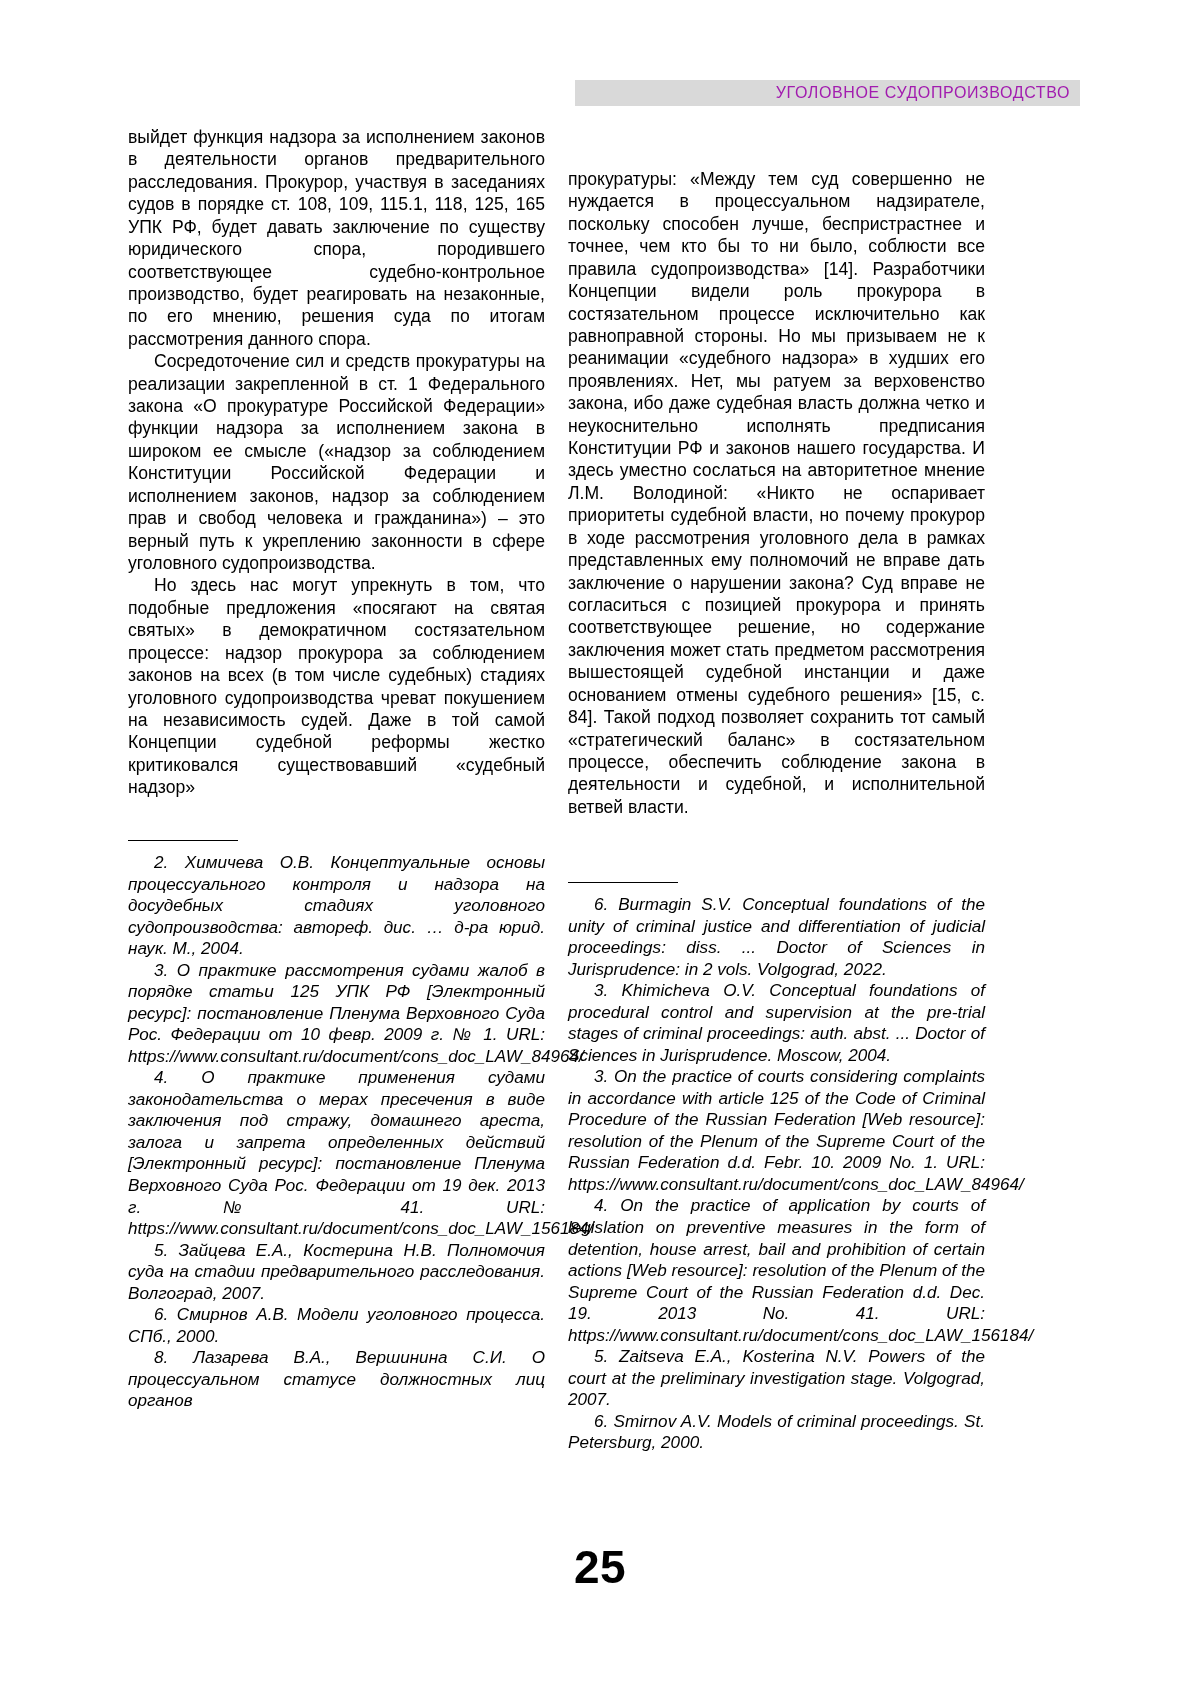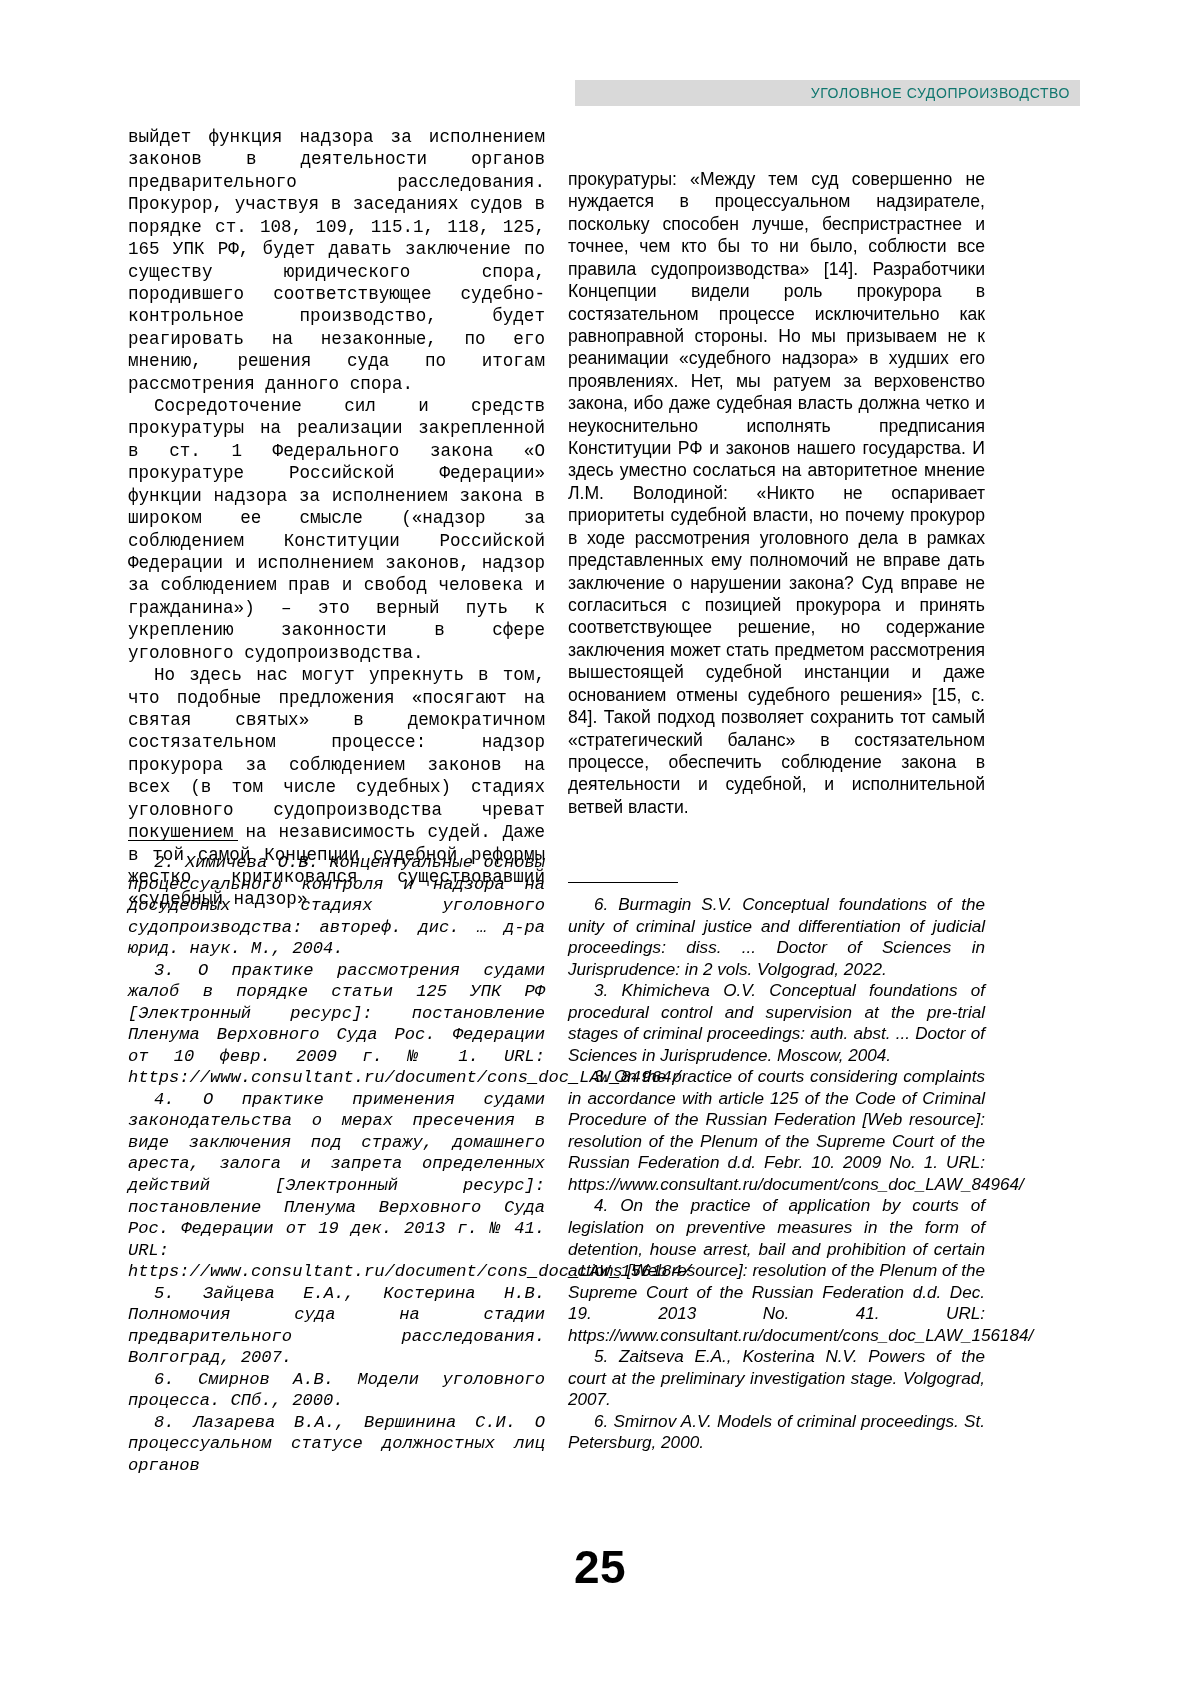--- a/index.html
+++ b/index.html
@@ -28,34 +28,34 @@
     left: 575px;
     top: 80px;
     width: 505px;
     height: 26px;
     background: #d9d9d9;
     display: flex;
     align-items: center;
     justify-content: flex-end;
   }
   .header-title {
-    font-size: 14px;
+    font-size: 16px;
     letter-spacing: 0.6px;
-    color: #0f766e;
+    color: #a21caf;
     padding-right: 10px;
     white-space: nowrap;
   }
 
   
   .col {
     position: absolute;
     width: 417px;
     text-align: justify;
   }
-  .col-left  { left: 128px; font-family: Liberation Mono, monospace; }
+  .col-left  { left: 128px; }
   .col-right { left: 568px; margin-top: 42px; }
 
   .body-top { top: 126px; }
 
   .body-text p {
     margin: 0;
     font-size: 17.6px;
     line-height: 1.275;
     text-align: justify;
     text-justify: inter-word;

